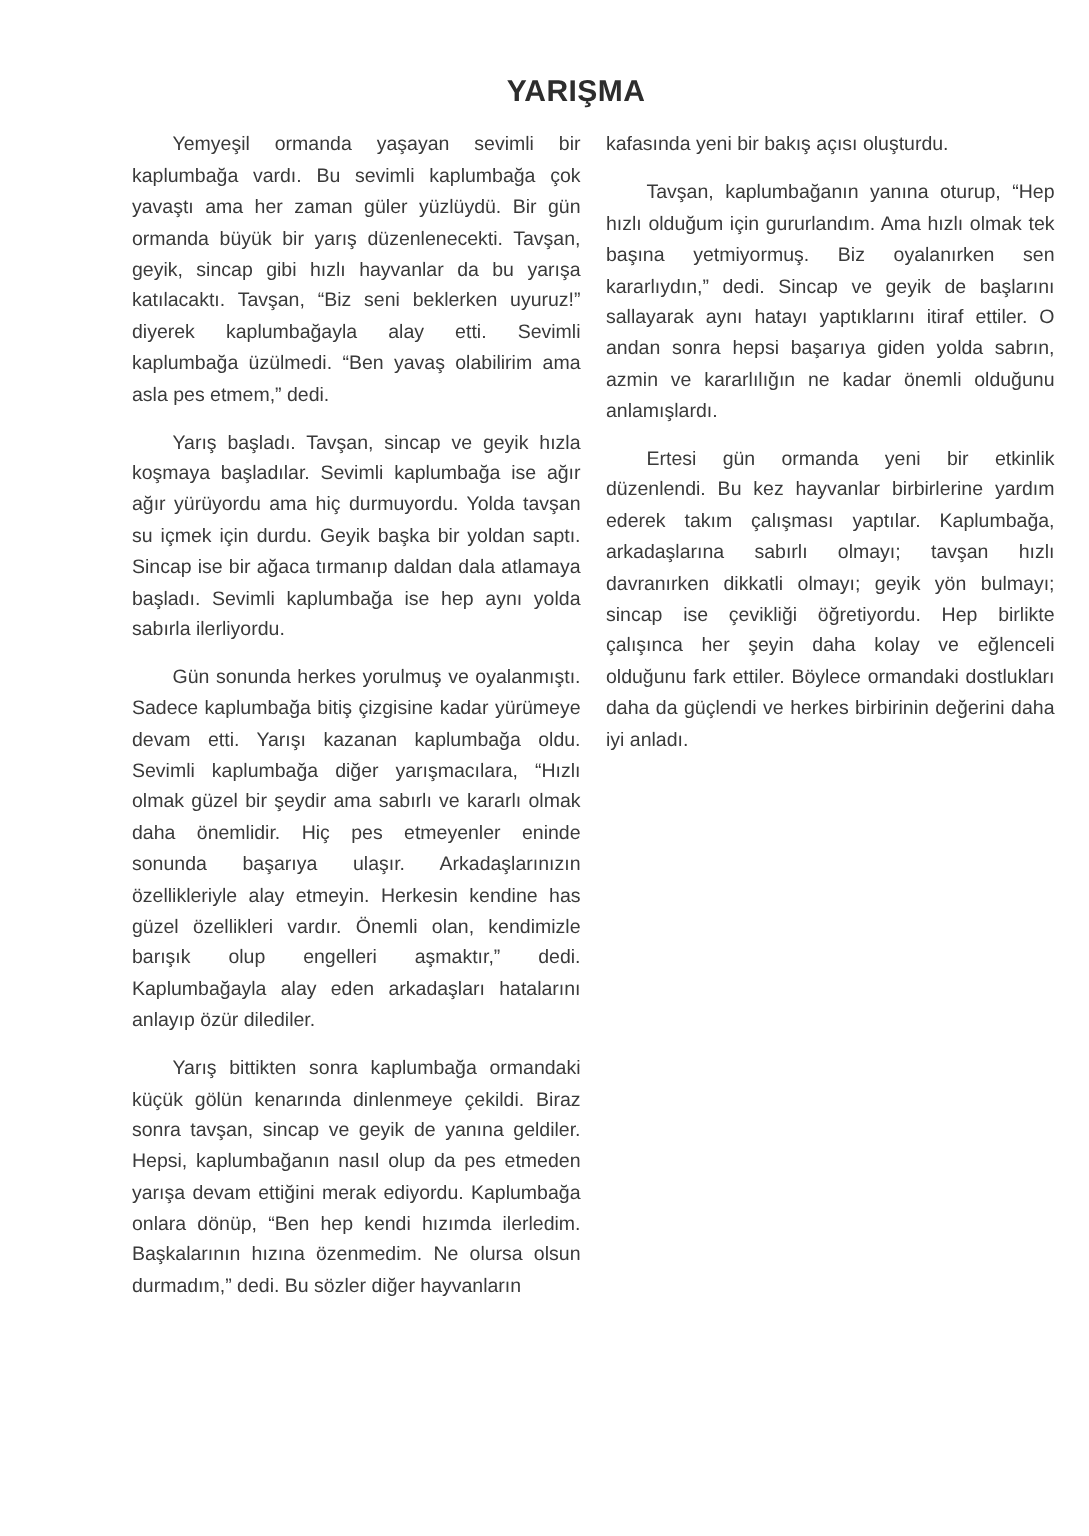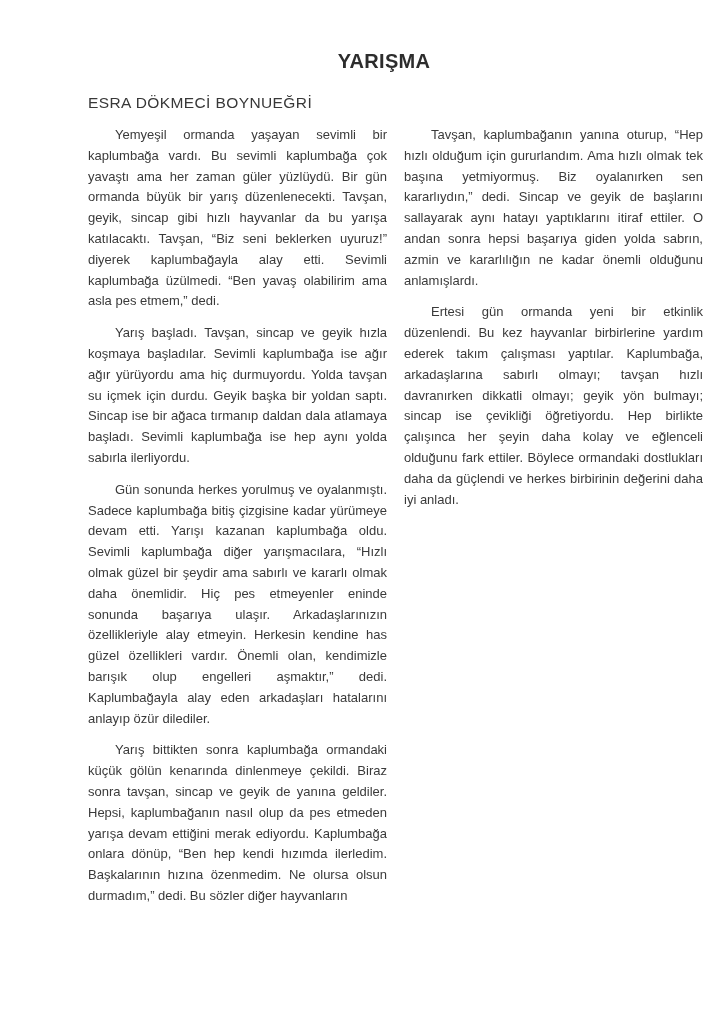--- a/index.html
+++ b/index.html
@@ -63,32 +63,32 @@
     color: #3a3a3a;
   }
 </style>
 </head>
 <body>
 
 <div class="page">
 
   <h1 class="title">YARIŞMA</h1>
 
-  <div class="author">ESRA DÖKMECİ BOYNUEĞRİ</div>
 
   <div class="columns">
 
     <div class="col">
       <p>Yemyeşil ormanda yaşayan sevimli bir kaplumbağa vardı. Bu sevimli kaplumbağa çok yavaştı ama her zaman güler yüzlüydü. Bir gün ormanda büyük bir yarış düzenlenecekti. Tavşan, geyik, sincap gibi hızlı hayvanlar da bu yarışa katılacaktı. Tavşan, “Biz seni beklerken uyuruz!” diyerek kaplumbağayla alay etti. Sevimli kaplumbağa üzülmedi. “Ben yavaş olabilirim ama asla pes etmem,” dedi.</p>
       <p>Yarış başladı. Tavşan, sincap ve geyik hızla koşmaya başladılar. Sevimli kaplumbağa ise ağır ağır yürüyordu ama hiç durmuyordu. Yolda tavşan su içmek için durdu. Geyik başka bir yoldan saptı. Sincap ise bir ağaca tırmanıp daldan dala atlamaya başladı. Sevimli kaplumbağa ise hep aynı yolda sabırla ilerliyordu.</p>
       <p>Gün sonunda herkes yorulmuş ve oyalanmıştı. Sadece kaplumbağa bitiş çizgisine kadar yürümeye devam etti. Yarışı kazanan kaplumbağa oldu. Sevimli kaplumbağa diğer yarışmacılara, “Hızlı olmak güzel bir şeydir ama sabırlı ve kararlı olmak daha önemlidir. Hiç pes etmeyenler eninde sonunda başarıya ulaşır. Arkadaşlarınızın özellikleriyle alay etmeyin. Herkesin kendine has güzel özellikleri vardır. Önemli olan, kendimizle barışık olup engelleri aşmaktır,” dedi. Kaplumbağayla alay eden arkadaşları hatalarını anlayıp özür dilediler.</p>
       <p>Yarış bittikten sonra kaplumbağa ormandaki küçük gölün kenarında dinlenmeye çekildi. Biraz sonra tavşan, sincap ve geyik de yanına geldiler. Hepsi, kaplumbağanın nasıl olup da pes etmeden yarışa devam ettiğini merak ediyordu. Kaplumbağa onlara dönüp, “Ben hep kendi hızımda ilerledim. Başkalarının hızına özenmedim. Ne olursa olsun durmadım,” dedi. Bu sözler diğer hayvanların</p>
     </div>
 
     <div class="col">
+      <p class="no-indent">kafasında yeni bir bakış açısı oluşturdu.</p>
       <p>Tavşan, kaplumbağanın yanına oturup, “Hep hızlı olduğum için gururlandım. Ama hızlı olmak tek başına yetmiyormuş. Biz oyalanırken sen kararlıydın,” dedi. Sincap ve geyik de başlarını sallayarak aynı hatayı yaptıklarını itiraf ettiler. O andan sonra hepsi başarıya giden yolda sabrın, azmin ve kararlılığın ne kadar önemli olduğunu anlamışlardı.</p>
       <p>Ertesi gün ormanda yeni bir etkinlik düzenlendi. Bu kez hayvanlar birbirlerine yardım ederek takım çalışması yaptılar. Kaplumbağa, arkadaşlarına sabırlı olmayı; tavşan hızlı davranırken dikkatli olmayı; geyik yön bulmayı; sincap ise çevikliği öğretiyordu. Hep birlikte çalışınca her şeyin daha kolay ve eğlenceli olduğunu fark ettiler. Böylece ormandaki dostlukları daha da güçlendi ve herkes birbirinin değerini daha iyi anladı.</p>
     </div>
 
   </div>
 
 
 </div>
 
 </body></html>

